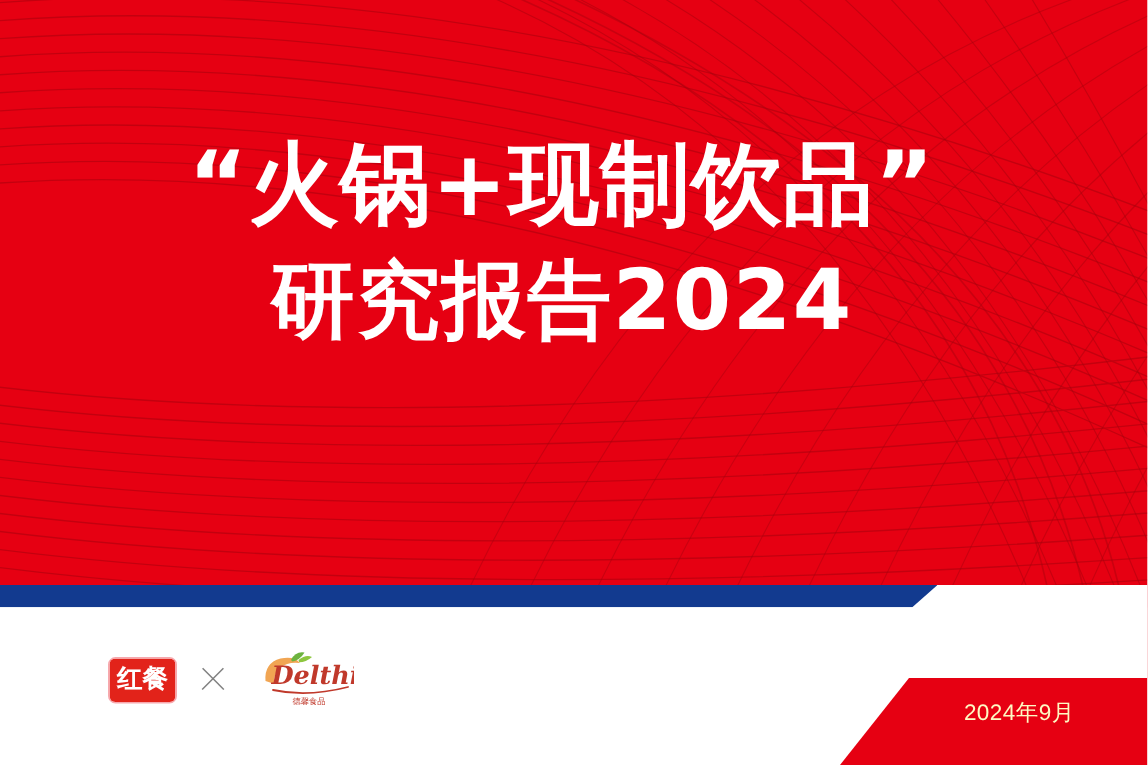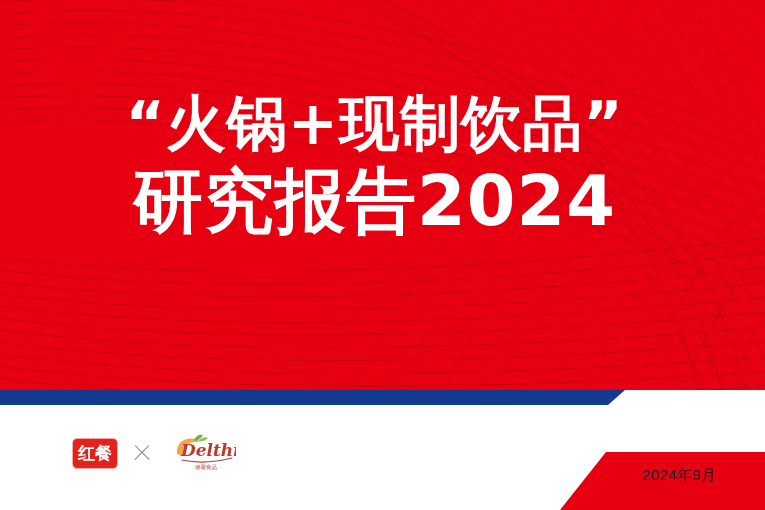--- a/index.html
+++ b/index.html
@@ -66,21 +66,21 @@
     top: 452px;
     width: 205px;
     height: 58px;
     background: #e60012;
     clip-path: polygon(46px 0, 205px 0, 205px 58px, 0 58px);
     display: flex;
     align-items: center;
     justify-content: center;
   }
   .date-text {
-    color: #0f172a;
+    color: #fef9c3;
     font-size: 15px;
     letter-spacing: 0.3px;
     padding-left: 34px;
     padding-bottom: 12px;
     white-space: nowrap;
   }
 
   
   .title-block {
     position: absolute;
@@ -92,21 +92,21 @@
   .title-line {
     color: #ffffff;
     font-weight: bold;
     font-size: 62px;
     line-height: 78px;
     letter-spacing: 1px;
     white-space: nowrap;
     font-family: "DejaVu Sans", "Liberation Sans", sans-serif;
   }
   .title-line-1 { font-size: 60px; }
-  .title-line-2 { font-size: 70px; }
+  .title-line-2 { font-size: 56px; }
 
   
   .logo-row {
     position: absolute;
     left: 72px;
     top: 432px;
     height: 42px;
     display: flex;
     align-items: center;
     gap: 14px;

